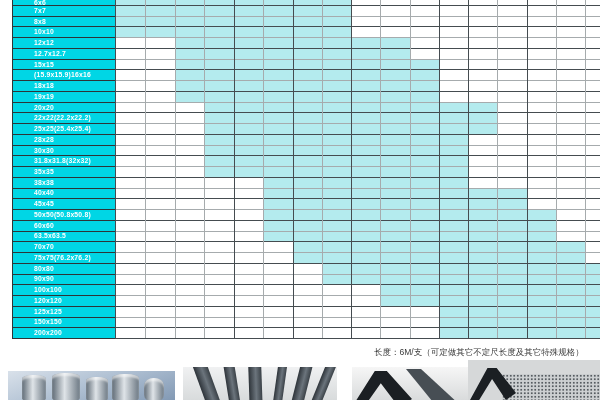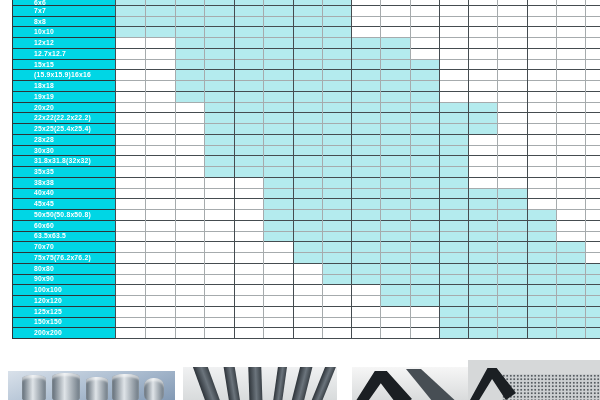--- a/index.html
+++ b/index.html
@@ -182,20 +182,21 @@
       <div class="abs vline" style="left: 380px; top: 0px; width: 1px; height: 338px; background: rgb(166, 171, 173);"></div>
       <div class="abs vline" style="left: 410px; top: 0px; width: 1px; height: 338px; background: rgb(166, 171, 173);"></div>
       <div class="abs vline" style="left: 439px; top: 0px; width: 1px; height: 338px; background: rgb(69, 76, 80);"></div>
       <div class="abs vline" style="left: 468px; top: 0px; width: 1px; height: 338px; background: rgb(69, 76, 80);"></div>
       <div class="abs vline" style="left: 497px; top: 0px; width: 1px; height: 338px; background: rgb(166, 171, 173);"></div>
       <div class="abs vline" style="left: 527px; top: 0px; width: 1px; height: 338px; background: rgb(69, 76, 80);"></div>
       <div class="abs vline" style="left: 556px; top: 0px; width: 1px; height: 338px; background: rgb(166, 171, 173);"></div>
       <div class="abs vline" style="left: 585px; top: 0px; width: 1px; height: 338px; background: rgb(166, 171, 173);"></div>
     </div>
 
+  <div class="footer-note">长度：6M/支（可定做其它不定尺长度及其它特殊规格）</div>
 
   <div class="photo" id="photo-round-bars">
     <i class="cyl" style="left:14px;width:24px;"></i>
     <i class="cyl" style="left:44px;width:28px;top:2px;"></i>
     <i class="cyl" style="left:78px;width:22px;top:6px;"></i>
     <i class="cyl" style="left:104px;width:27px;top:3px;"></i>
     <i class="cyl" style="left:136px;width:20px;top:7px;border-radius:50%/30%;"></i>
   </div>
 
   <div class="photo" id="photo-flat-bars">

